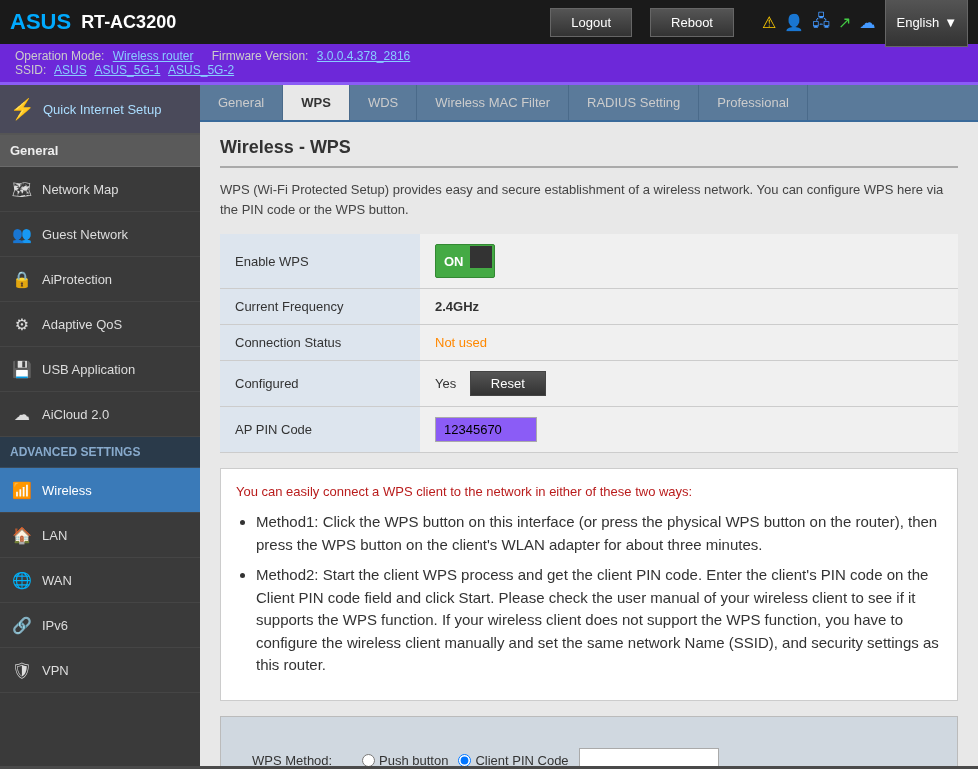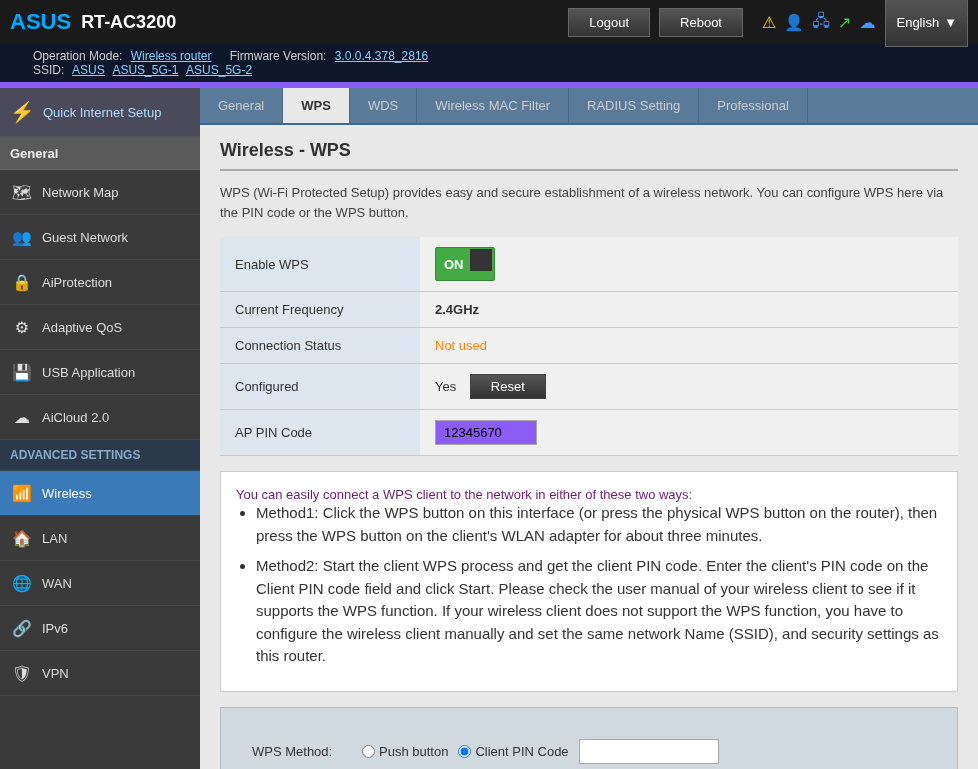--- a/index.html
+++ b/index.html
@@ -6,35 +6,35 @@
     body { font-family: Arial, sans-serif; font-size: 13px; background: #4a4a4a; width: 978px; min-height: 769px; }
 
     
     #topbar {
       display: flex; align-items: center; background: #1a1a1a; height: 44px; padding: 0 10px;
     }
     #logo { color: #00aaff; font-size: 22px; font-weight: bold; margin-right: 10px; }
     #model { color: white; font-size: 18px; font-weight: bold; margin-right: auto; }
     .top-btn {
       background: linear-gradient(to bottom, #555, #333); color: white; border: 1px solid #666;
-      padding: 6px 20px; cursor: pointer; font-size: 13px; margin-right: 9px;
+      padding: 6px 20px; cursor: pointer; font-size: 13px; margin-right: 18px;
     }
     #lang-btn {
       background: linear-gradient(to bottom, #555, #333); color: white; border: 1px solid #666;
       padding: 16px 10px; cursor: pointer; font-size: 13px; display: flex; align-items: center; gap: 5px;
       margin-left: 10px;
     }
     .top-icons { display: flex; align-items: center; gap: 8px; margin-left: 10px; }
     .top-icon { color: #ffcc00; font-size: 16px; cursor: pointer; }
     .top-icon.blue { color: #4499ff; }
     .top-icon.green { color: #44cc44; }
 
     
     #infobar {
-      background: #0f172a; padding: 5px 33px; color: #ccc; font-size: 12px; border-bottom: 6px solid #8b5cf6;
+      background: #6d28d9; padding: 5px 15px; color: #ccc; font-size: 12px; border-bottom: 3px solid #8b5cf6;
     }
     #infobar a { color: #88ccff; text-decoration: underline; cursor: pointer; margin-right: 5px; }
     #infobar span { margin-right: 5px; }
 
     
     #main { display: flex; height: calc(769px - 44px - 44px); }
 
     
     #sidebar { width: 200px; background: #3a3a3a; flex-shrink: 0; overflow-y: auto; }
     .sidebar-section-header {
@@ -93,21 +93,21 @@
     .reset-btn {
       background: linear-gradient(to bottom, #555, #333); color: white; border: 1px solid #444;
       padding: 4px 20px; cursor: pointer; font-size: 13px;
     }
     .pin-input {
       border: 1px solid #aaa; padding: 4px 8px; font-size: 13px; width: 102px; background: #8b5cf6;
     }
 
     
     .info-section { background: white; padding: 15px; margin-bottom: 15px; border: 1px solid #ccc; }
-    .info-section p { color: #701a75; font-size: 13px; margin-bottom: 0; }
+    .info-section p { color: #b91c1c; font-size: 13px; margin-bottom: 12px; }
     .info-section ul { padding-left: 20px; }
     .info-section li { color: #333; font-size: 15px; margin-bottom: 8px; line-height: 1.5; }
 
     
     .wps-method { background: #d0d8e0; padding: 31px; border: 1px solid #bbb; }
     .wps-method-row { display: flex; align-items: center; gap: 10px; margin-bottom: 10px; }
     .wps-method-label { color: #333; font-size: 13px; width: 100px; }
     .radio-label { display: flex; align-items: center; gap: 4px; color: #333; font-size: 13px; }
     .pin-code-input { border: 1px solid #aaa; padding: 4px 8px; font-size: 13px; width: 140px; background: white; }
     .start-btn {

